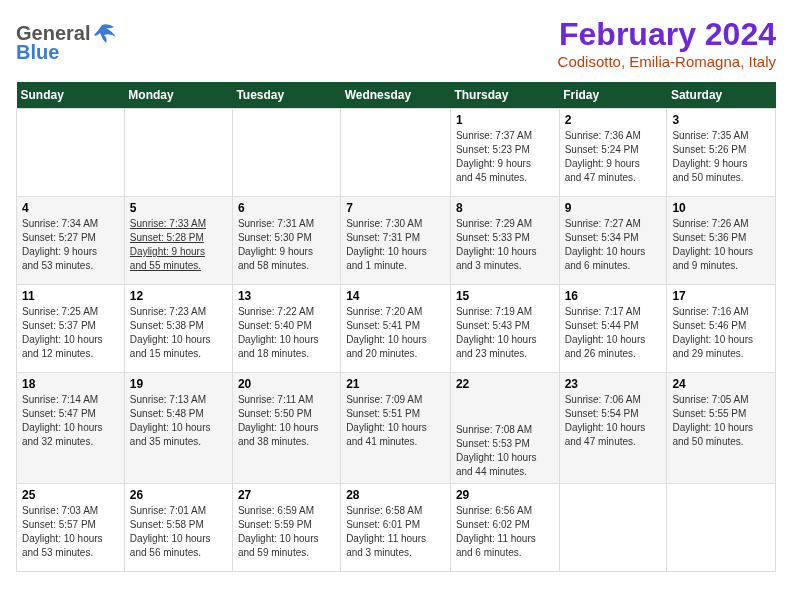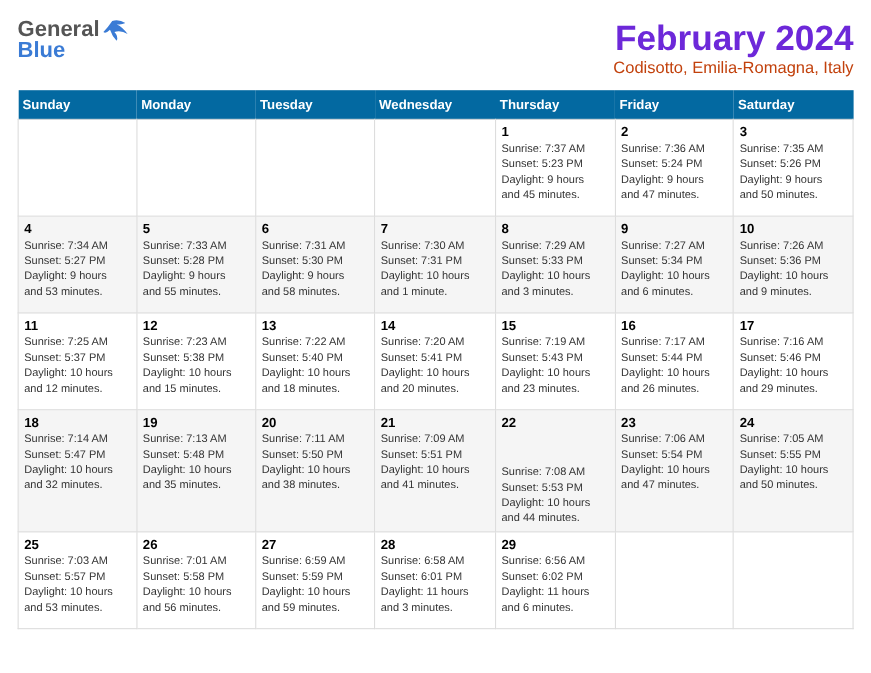--- a/index.html
+++ b/index.html
@@ -6,21 +6,21 @@
     body {
       font-family: Arial, sans-serif;
       background: #fff;
       width: 792px;
       min-height: 612px;
       padding: 16px;
     }
     .header-area {
       display: flex;
       justify-content: space-between;
-      align-items: flex-start;
+      align-items: center;
       margin-bottom: 12px;
     }
     .logo {
       display: flex;
       flex-direction: column;
       align-items: flex-start;
     }
     .title-area {
       text-align: right;
     }
@@ -32,21 +32,21 @@
     .location-title {
       font-size: 15px;
       color: #c2410c;
     }
     table {
       width: 100%;
       border-collapse: collapse;
       font-size: 10.5px;
     }
     thead th {
-      background-color: #0369a1;
+      background-color: #14532d;
       color: #fff;
       padding: 6px 4px;
       text-align: left;
       font-size: 12px;
       font-weight: bold;
       margin-left: 46px;
     }
     tbody td {
       border: 1px solid #ddd;
       vertical-align: top;
@@ -138,21 +138,21 @@
       <tr>
         <td>
           <span class="day-num">4</span>
           <div class="day-info" style="white-space: pre-line;">Sunrise: 7:34 AM
 Sunset: 5:27 PM
 Daylight: 9 hours
 and 53 minutes.</div>
         </td>
         <td>
           <span class="day-num">5</span>
-          <div class="day-info" style="white-space: pre-line;">Sunrise: 7:33 AM
+          <div class="day-info" style="white-space: pre-line; text-decoration: underline;">Sunrise: 7:33 AM
 Sunset: 5:28 PM
 Daylight: 9 hours
 and 55 minutes.</div>
         </td>
         <td>
           <span class="day-num">6</span>
           <div class="day-info" style="white-space: pre-line;">Sunrise: 7:31 AM
 Sunset: 5:30 PM
 Daylight: 9 hours
 and 58 minutes.</div>

